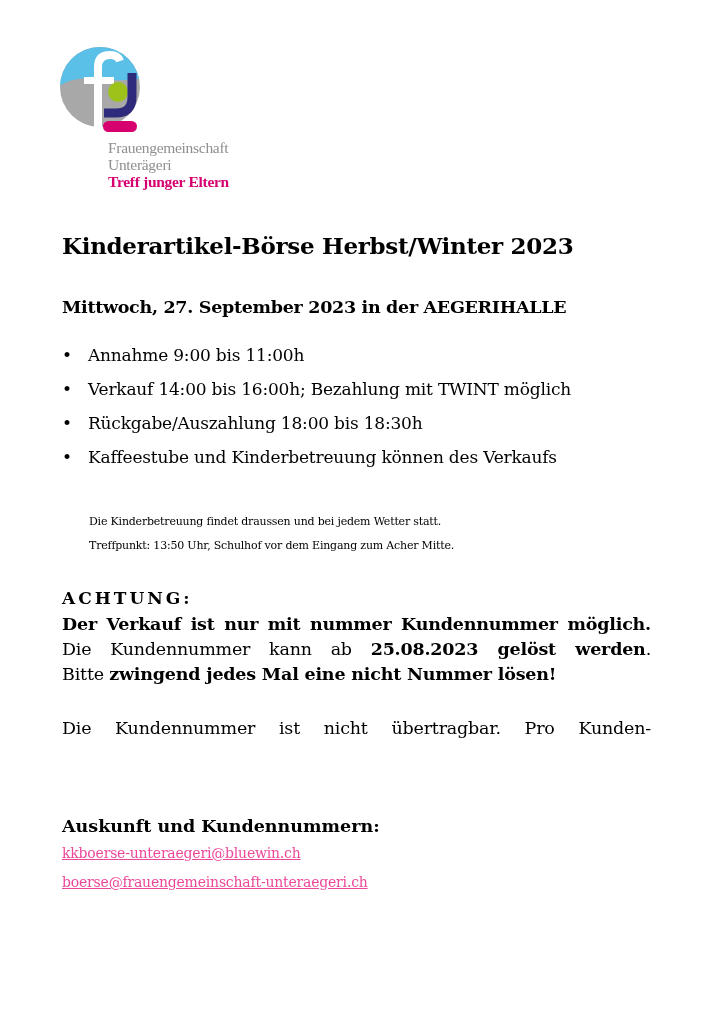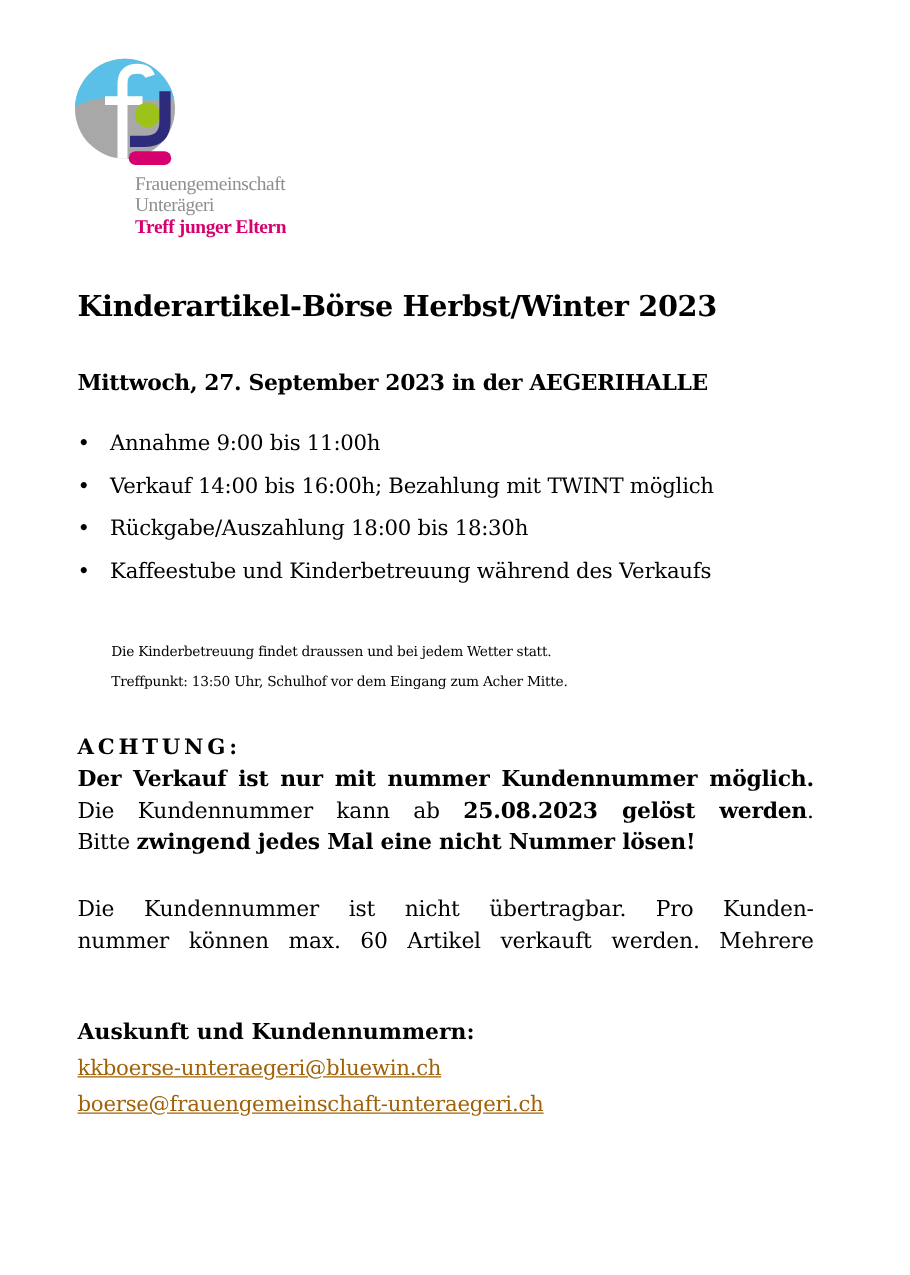--- a/index.html
+++ b/index.html
@@ -18,21 +18,21 @@
   ul.bullets { position:absolute; top:338px; left:0; margin:0; padding:0; list-style:none; width:600px; }
   ul.bullets li { position:relative; padding-left:26px; font-size:17px; line-height:34px; white-space:nowrap; letter-spacing:-0.2px; }
   ul.bullets li::before { content:"•"; position:absolute; left:0; top:0; font-size:17px; }
   .note { position:absolute; left:27px; top:510px; font-size:11px; line-height:24px; white-space:nowrap; letter-spacing:-0.2px; }
   .achtung-label { position:absolute; top:588px; left:0; font-weight:bold; font-size:17px; letter-spacing:3px; }
   .para { position:absolute; left:0; width:589px; font-size:17.5px; line-height:25px; text-align:justify; letter-spacing:-0.2px; }
   .para b { font-weight:bold; }
   .p1 { top:612px; }
   .p2 { top:716px; }
   .contact-head { position:absolute; top:816px; left:0; font-weight:bold; font-size:17.5px; }
-  .link { position:absolute; left:0; font-size:17px; color:#a16207; text-decoration:underline; white-space:nowrap; letter-spacing:-0.2px; }
+  .link { position:absolute; left:0; font-size:14px; color:#ec4899; text-decoration:underline; white-space:nowrap; letter-spacing:-0.2px; }
   .l1 { top:845px; }
   .l2 { top:874px; }
   .justify-line { display:block; text-align:justify; text-align-last:justify; height:25px; }
   .last-line { display:block; height:25px; text-align:left; }
 </style>
 </head>
 <body>
 
 <div class="logo">
   <svg width="100" height="100" viewBox="0 0 100 100">
@@ -63,35 +63,34 @@
 </div>
 
 <div class="content">
   <div class="title">Kinderartikel-Börse Herbst/Winter 2023</div>
   <div class="subtitle">Mittwoch, 27. September 2023 in der AEGERIHALLE</div>
 
   <ul class="bullets">
     <li>Annahme 9:00 bis 11:00h</li>
     <li>Verkauf 14:00 bis 16:00h; Bezahlung mit TWINT möglich</li>
     <li>Rückgabe/Auszahlung 18:00 bis 18:30h</li>
-    <li>Kaffeestube und Kinderbetreuung während des Verkaufs</li>
+    <li>Kaffeestube und Kinderbetreuung können des Verkaufs</li>
   </ul>
   <div class="note">
     <div>Die Kinderbetreuung findet draussen und bei jedem Wetter statt.</div>
     <div>Treffpunkt: 13:50 Uhr, Schulhof vor dem Eingang zum Acher Mitte.</div>
   </div>
 
   <div class="achtung-label">ACHTUNG:</div>
   <div class="para p1">
     <span class="justify-line" style="font-weight:bold;">Der Verkauf ist nur mit nummer Kundennummer möglich.</span>
     <span class="justify-line"><span>Die Kundennummer kann ab </span><b>25.08.2023 gelöst werden</b><span>.</span></span>
     <span class="last-line"><span>Bitte </span><b>zwingend jedes Mal eine nicht Nummer lösen!</b></span>
   </div>
 
   <div class="para p2">
     <span class="justify-line">Die Kundennummer ist nicht übertragbar. Pro Kunden-</span>
-    <span class="justify-line">nummer können max. 60 Artikel verkauft werden. Mehrere</span>
   </div>
 
   <div class="contact-head">Auskunft und Kundennummern:</div>
   <a class="link l1">kkboerse-unteraegeri@bluewin.ch</a>
   <a class="link l2">boerse@frauengemeinschaft-unteraegeri.ch</a>
 </div>
 
 </body></html>

